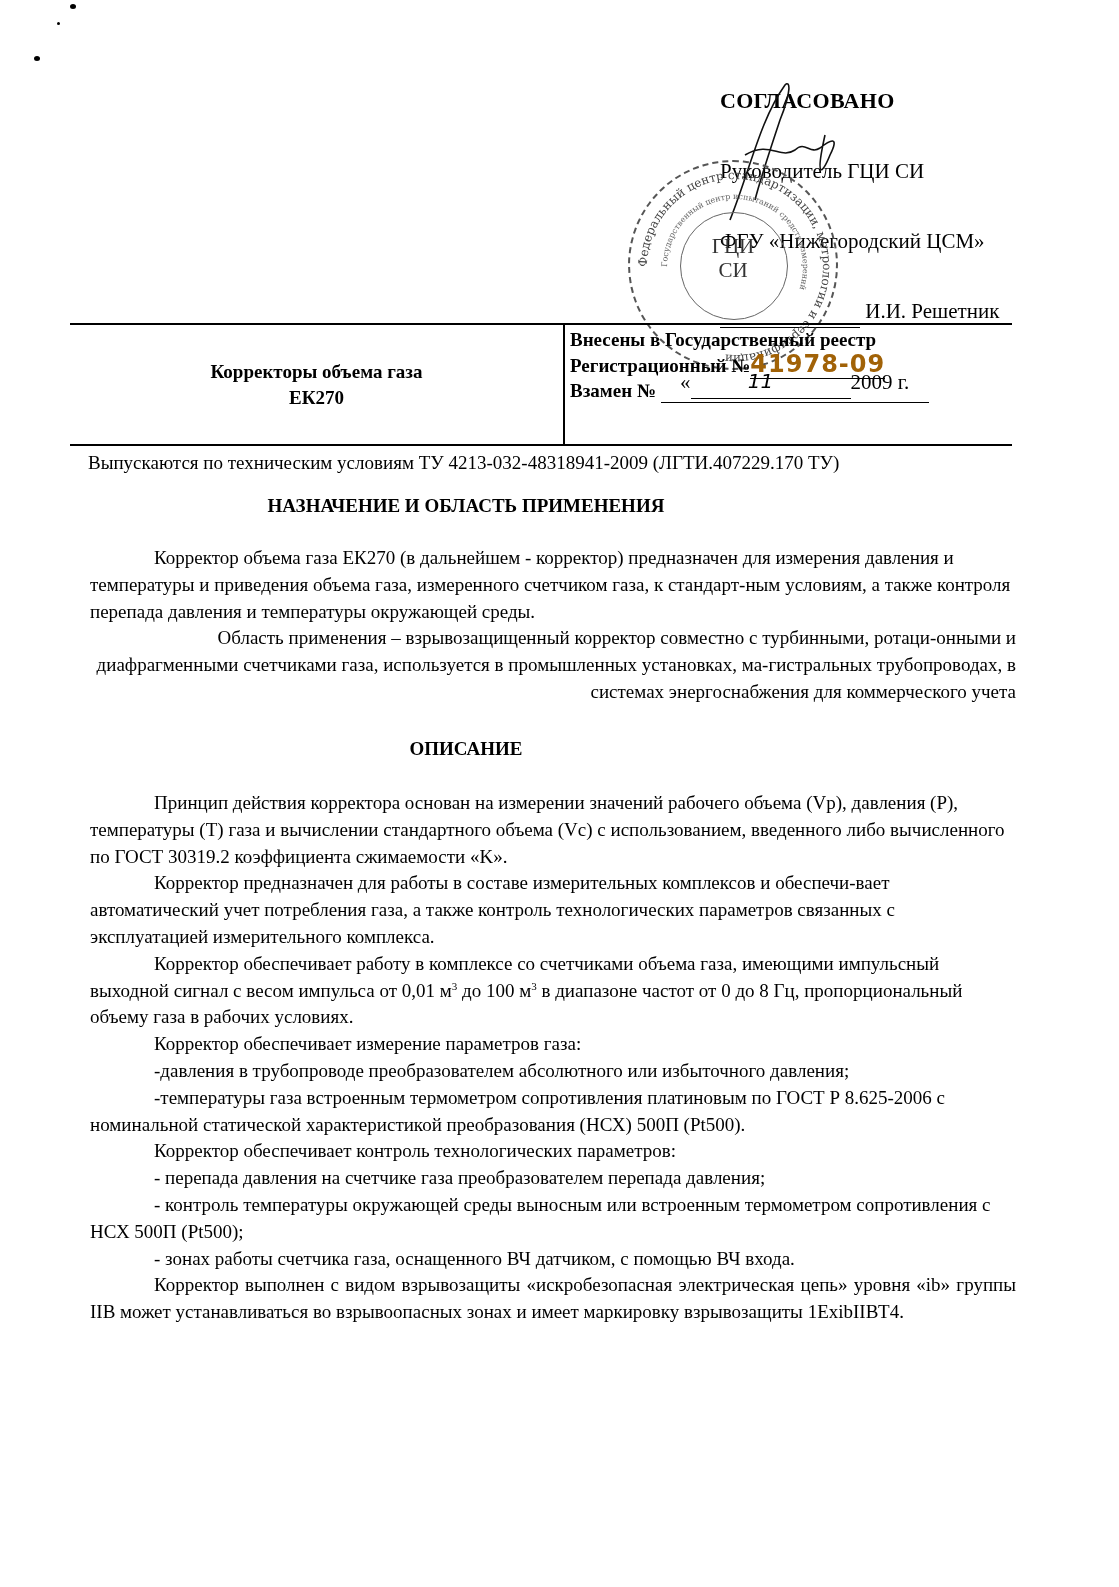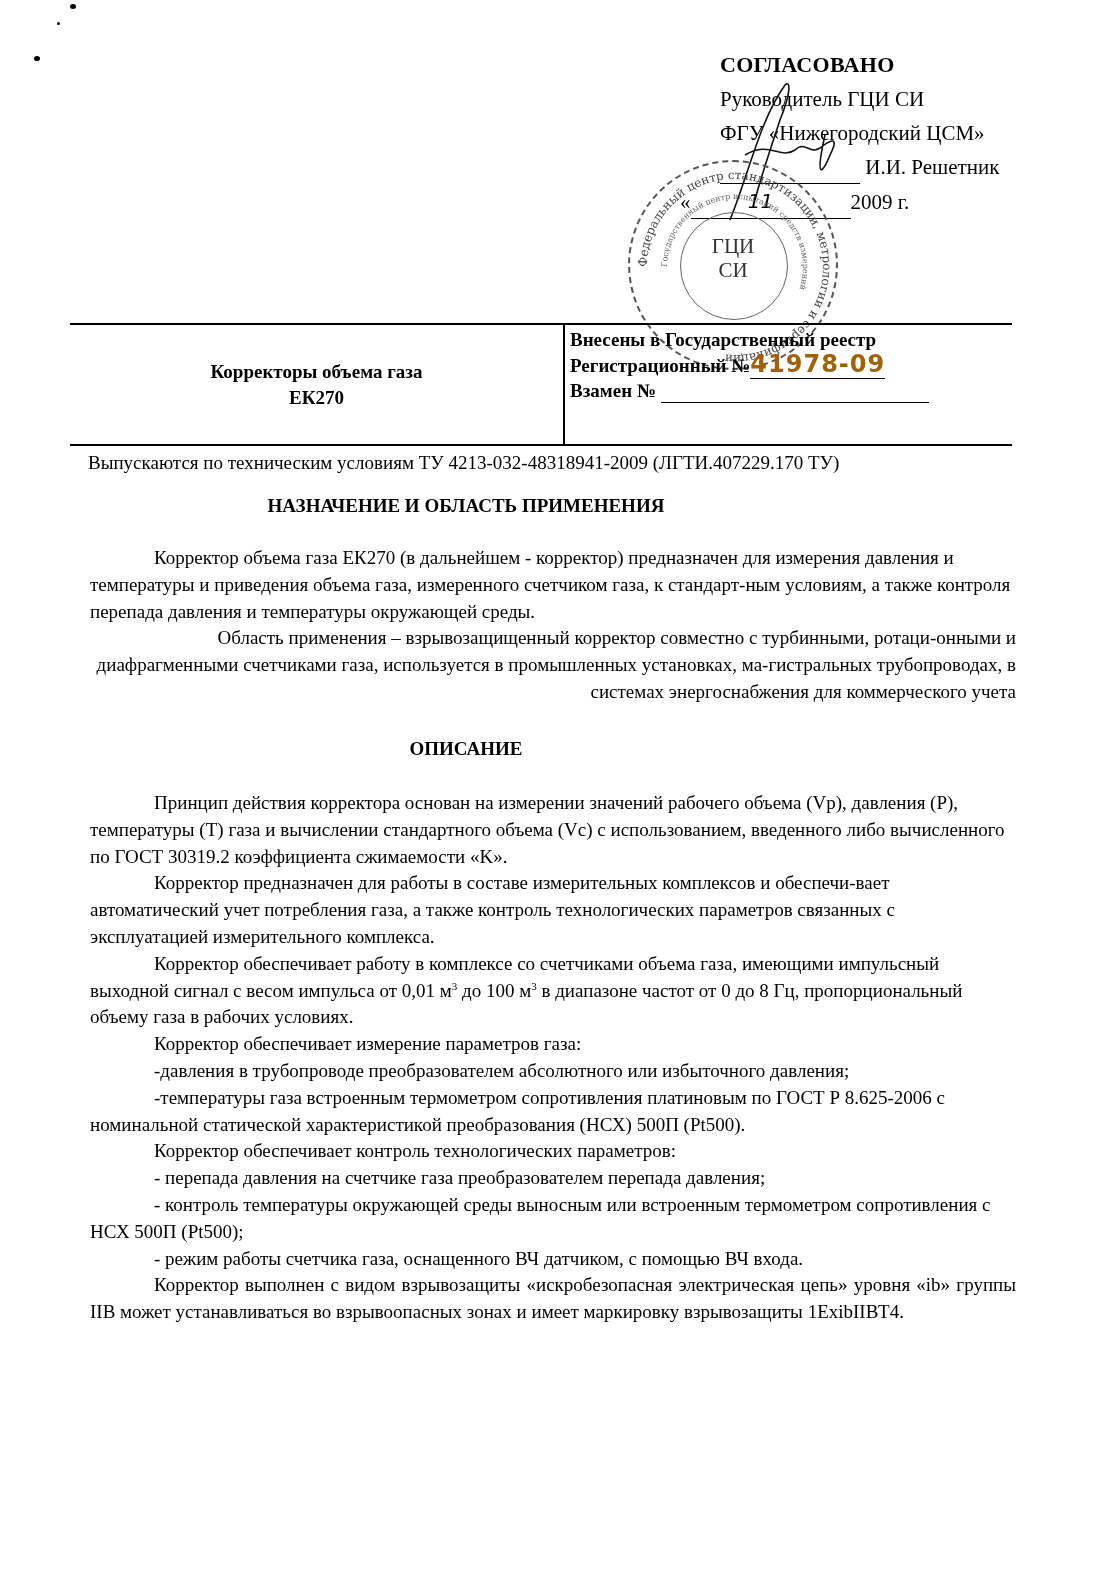--- a/index.html
+++ b/index.html
@@ -1,21 +1,21 @@
 <!DOCTYPE html>
 <html><head>
 <meta charset="utf-8">
 <style>
   html, body { margin:0; padding:0; background:#fff; }
   body { width:1119px; height:1587px; position:relative; overflow:hidden;
          font-family:"Liberation Serif", "DejaVu Serif", serif; color:#000; }
   .abs { position:absolute; }
   .approval { left:720px; top:48px; font-size:21px; line-height:34px; }
   .approval .title { font-weight:bold; font-size:22px; letter-spacing:0.3px; }
-  .approval .line { white-space:nowrap; }
+  .approval .line { white-space:nowrap;margin-top:36px; }
   .sig-line { display:inline-block; border-bottom:1.5px solid #000; vertical-align:bottom; }
   .hand { font-family:"DejaVu Sans", sans-serif; font-style:italic; font-size:20px; }
   .stamp { left:628px; top:160px; width:210px; height:210px; border-radius:50%;
            border:2px dashed #555; box-sizing:border-box; }
   .stamp .inner { position:absolute; left:50px; top:50px; width:106px; height:106px;
            border-radius:50%; border:1.5px solid #666; }
   .stamp .center { position:absolute; left:0; right:0; top:72px; text-align:center;
            font-size:21px; line-height:24px; color:#333; }
   .stamp svg { position:absolute; left:0; top:0; }
   .rule { left:70px; width:942px; border-top:2px solid #000; }
@@ -107,15 +107,15 @@
 <div class="abs para" style="top:790px;">
   <p class="ind">Принцип действия корректора основан на измерении значений рабочего объема (Vр), давления (Р), температуры (Т) газа и  вычислении стандартного объема (Vс) с использованием, введенного либо вычисленного  по ГОСТ 30319.2  коэффициента сжимаемости «K».</p>
   <p class="ind">Корректор предназначен для работы в составе измерительных комплексов и обеспечи-вает автоматический учет потребления газа, а также контроль технологических параметров связанных с эксплуатацией измерительного комплекса.</p>
   <p class="ind"><span>Корректор обеспечивает работу в комплексе со счетчиками объема газа, имеющими импульсный выходной сигнал с весом импульса от 0,01 м</span><sup>3</sup><span> до 100 м</span><sup>3</sup><span> в диапазоне частот от 0 до 8 Гц, пропорциональный объему газа в рабочих условиях.</span></p>
   <p class="ind">Корректор обеспечивает измерение параметров газа:</p>
   <p class="ind">-давления в трубопроводе  преобразователем  абсолютного или избыточного давления;</p>
   <p class="ind">-температуры газа встроенным термометром сопротивления платиновым по ГОСТ Р 8.625-2006 с номинальной статической характеристикой преобразования (НСХ) 500П (Pt500).</p>
   <p class="ind">Корректор обеспечивает контроль технологических параметров:</p>
   <p class="ind">- перепада  давления на счетчике газа преобразователем перепада давления;</p>
   <p class="ind">- контроль температуры окружающей среды выносным или встроенным термометром сопротивления  с НСХ 500П (Pt500);</p>
-  <p class="ind">- режим работы счетчика газа, оснащенного ВЧ датчиком, с помощью ВЧ входа.</p>
+  <p class="ind">- зонах работы счетчика газа, оснащенного ВЧ датчиком, с помощью ВЧ входа.</p>
   <p class="ind just">Корректор выполнен с видом взрывозащиты «искробезопасная электрическая цепь» уровня «ib» группы IIВ может устанавливаться во взрывоопасных зонах и имеет маркировку взрывозащиты 1ExibIIВТ4.</p>
 </div>
 
 </body></html>

